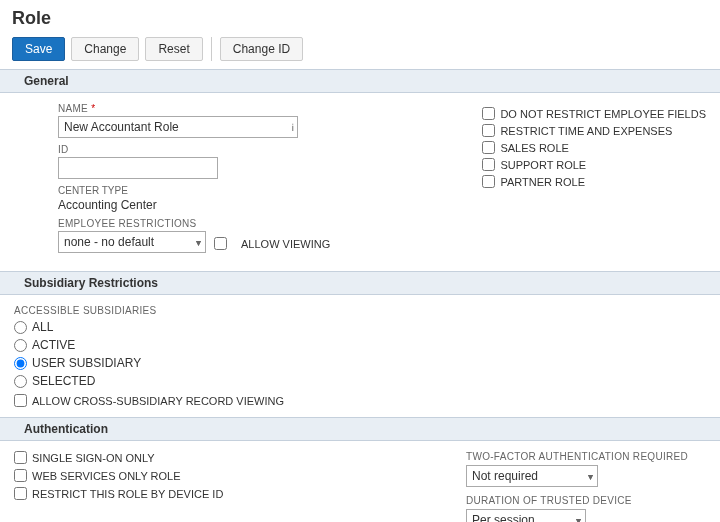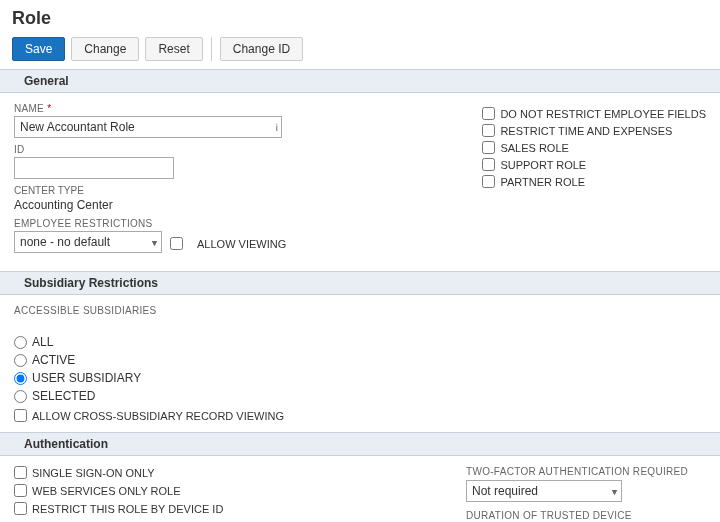--- a/index.html
+++ b/index.html
@@ -14,21 +14,21 @@
 
     .section-header { background: #e8eef4; padding: 4px 24px; font-weight: bold; font-size: 12px; color: #333; border-top: 1px solid #c5d0dc; border-bottom: 1px solid #c5d0dc; }
 
     .section-body { padding: 10px 14px; }
 
     .form-row { display: flex; gap: 20px; margin-bottom: 8px; }
     .form-group { display: flex; flex-direction: column; }
     .form-label { font-size: 10px; color: #666; text-transform: uppercase; margin-bottom: 2px; letter-spacing: 0.3px; }
     .form-label .required { color: #c00; }
     .form-input { border: 1px solid #aaa; padding: 3px 5px; font-size: 12px; color: #333; background: #fff; }
-    .form-input-wide { width: 268px; }
+    .form-input-wide { width: 240px; }
     .form-input-medium { width: 148px; }
     .form-input-id { width: 160px; }
 
     .input-with-icon { position: relative; display: inline-block; }
     .input-with-icon .input-icon { position: absolute; right: 4px; top: 50%; transform: translateY(-50%); font-size: 10px; color: #666; }
 
     .checkbox-group { display: flex; flex-direction: column; gap: 4px; margin-left: auto; padding-top: 4px; }
     .checkbox-item { display: flex; align-items: center; gap: 5px; font-size: 11px; }
     .checkbox-item input[type="checkbox"] { margin: 0; }
 
@@ -65,21 +65,21 @@
   <button class="btn-save">Save</button>
   <button class="btn-default">Change</button>
   <button class="btn-default">Reset</button>
   <div class="btn-separator"></div>
   <button class="btn-default">Change ID</button>
 </div>
 
 <div class="section-header">General</div>
 <div class="section-body">
   <div class="form-row">
-    <div style="flex:1;">
+    <div style="flex:1;margin-left:44px;">
       <div class="form-row" style="margin-bottom:6px;">
         <div class="form-group">
           <div class="form-label">
             <span>NAME</span>
             <span class="required">*</span>
           </div>
           <div class="input-with-icon">
             <input type="text" class="form-input form-input-wide" value="New Accountant Role" style="">
             <span class="input-icon">ℹ</span>
           </div>
@@ -132,21 +132,21 @@
         <input type="checkbox" style="">
         <span>PARTNER ROLE</span>
       </div>
     </div>
   </div>
 </div>
 
 <div class="section-header">Subsidiary Restrictions</div>
 <div class="section-body">
   <div class="form-label">ACCESSIBLE SUBSIDIARIES</div>
-  <div class="radio-group" style="margin-top:19px;">
+  <div class="radio-group" style="margin-top:4px;">
     <div class="radio-item">
       <input type="radio" name="subsidiary" style="">
       <span>ALL</span>
     </div>
     <div class="radio-item">
       <input type="radio" name="subsidiary" style="">
       <span>ACTIVE</span>
     </div>
     <div class="radio-item">
       <input type="radio" name="subsidiary" checked="" style="">
@@ -179,21 +179,21 @@
         <div class="checkbox-item">
           <input type="checkbox" style="">
           <span>RESTRICT THIS ROLE BY DEVICE ID</span>
         </div>
       </div>
     </div>
     <div class="auth-right">
       <div class="two-factor-section">
         <div class="auth-label">TWO-FACTOR AUTHENTICATION REQUIRED</div>
         <div class="select-wrapper" style="position:relative;display:inline-block;">
-          <select class="select-input" style="width:156px;">
+          <select class="select-input" style="width:132px;">
             <option>Not required</option>
           </select>
           <span style="position:absolute;right:5px;top:50%;transform:translateY(-50%);font-size:10px;color:#666;pointer-events:none;">▾</span>
         </div>
       </div>
       <div class="trusted-device-section">
         <div class="auth-label">DURATION OF TRUSTED DEVICE</div>
         <div class="select-wrapper" style="position:relative;display:inline-block;">
           <select class="select-input" style="width:120px;">
             <option>Per session</option>

